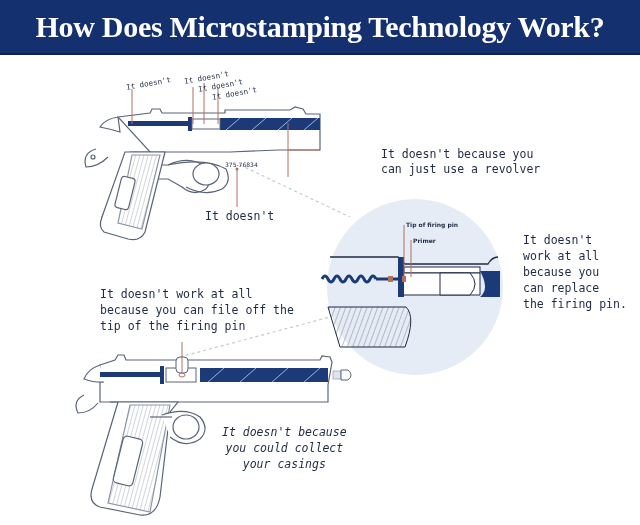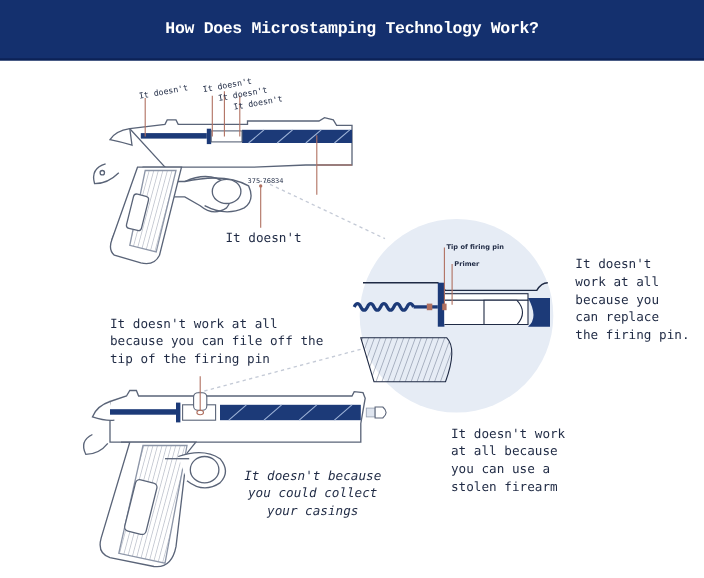--- a/index.html
+++ b/index.html
@@ -4,22 +4,22 @@
 <style>
   * { box-sizing: border-box; margin: 0; padding: 0; }
   html, body { width: 640px; height: 525px; background: #ffffff; overflow: hidden; }
   body { position: relative; font-family: "DejaVu Sans Mono", "Liberation Mono", monospace; color: #1f2a44; }
   .header {
     position: absolute; left: 0; top: 0; width: 640px; height: 55px;
     background: #14306e; display: flex; align-items: center; justify-content: center;
     border-bottom: 2px solid #0c2256;
   }
   .header h1 {
-    font-family: Liberation Mono, monospace;
-    font-weight: bold; color: #ffffff; font-size: 15px; letter-spacing: -0.3px;
+    font-family: Liberation Serif, serif;
+    font-weight: bold; color: #ffffff; font-size: 30px; letter-spacing: -0.3px;
   }
   .stage { position: absolute; left: 0; top: 57px; width: 640px; height: 468px; }
   svg.art { position: absolute; left: 0; top: 0; }
   .lbl { position: absolute; font-size: 11.5px; line-height: 15px; color: #1f2a44; white-space: pre; }
   .lbl.small { font-size: 7.5px; line-height: 9px; }
   .tiny {
     position: absolute; font-family: "DejaVu Sans", "Liberation Sans", sans-serif;
     font-weight: bold; font-size: 6px; color: #1f2a44; white-space: nowrap;
   }
   .center { text-align: center; font-style: italic; }
@@ -145,28 +145,26 @@
   <div class="lbl small" style="left:126px; top:22px; transform:rotate(-10deg);">It doesn't</div>
   <div class="lbl small" style="left:184px; top:16px; transform:rotate(-10deg);">It doesn't</div>
   <div class="lbl small" style="left:198px; top:24px; transform:rotate(-10deg);">It doesn't</div>
   <div class="lbl small" style="left:212px; top:32px; transform:rotate(-10deg);">It doesn't</div>
   <div class="tiny" style="left:225px; top:104px; font-weight:normal;">375-76834</div>
   <div class="lbl" style="left:205px; top:152px;">It doesn't</div>
 
   <div class="tiny" style="left:406px; top:164px;">Tip of firing pin</div>
   <div class="tiny" style="left:413px; top:180px;">Primer</div>
 
+  <div class="lbl" style="left:381px; top:90px;">It doesn't because you
+can just use a revolver</div>
   <div class="lbl" style="left:523px; top:175px; line-height:16px;">It doesn't
 work at all
 because you
 can replace
 the firing pin.</div>
   <div class="lbl" style="left:100px; top:229px; line-height:16px;">It doesn't work at all
 because you can file off the
 tip of the firing pin</div>
   <div class="lbl center" style="left:222px; top:367px; line-height:16px;">It doesn't because
 you could collect
 your casings</div>
-  <div class="lbl" style="left:410px; top:329px; line-height:16px;">It doesn't work
-at all because
-you can use a
-stolen firearm</div>
 </div>
 
 </body></html>

